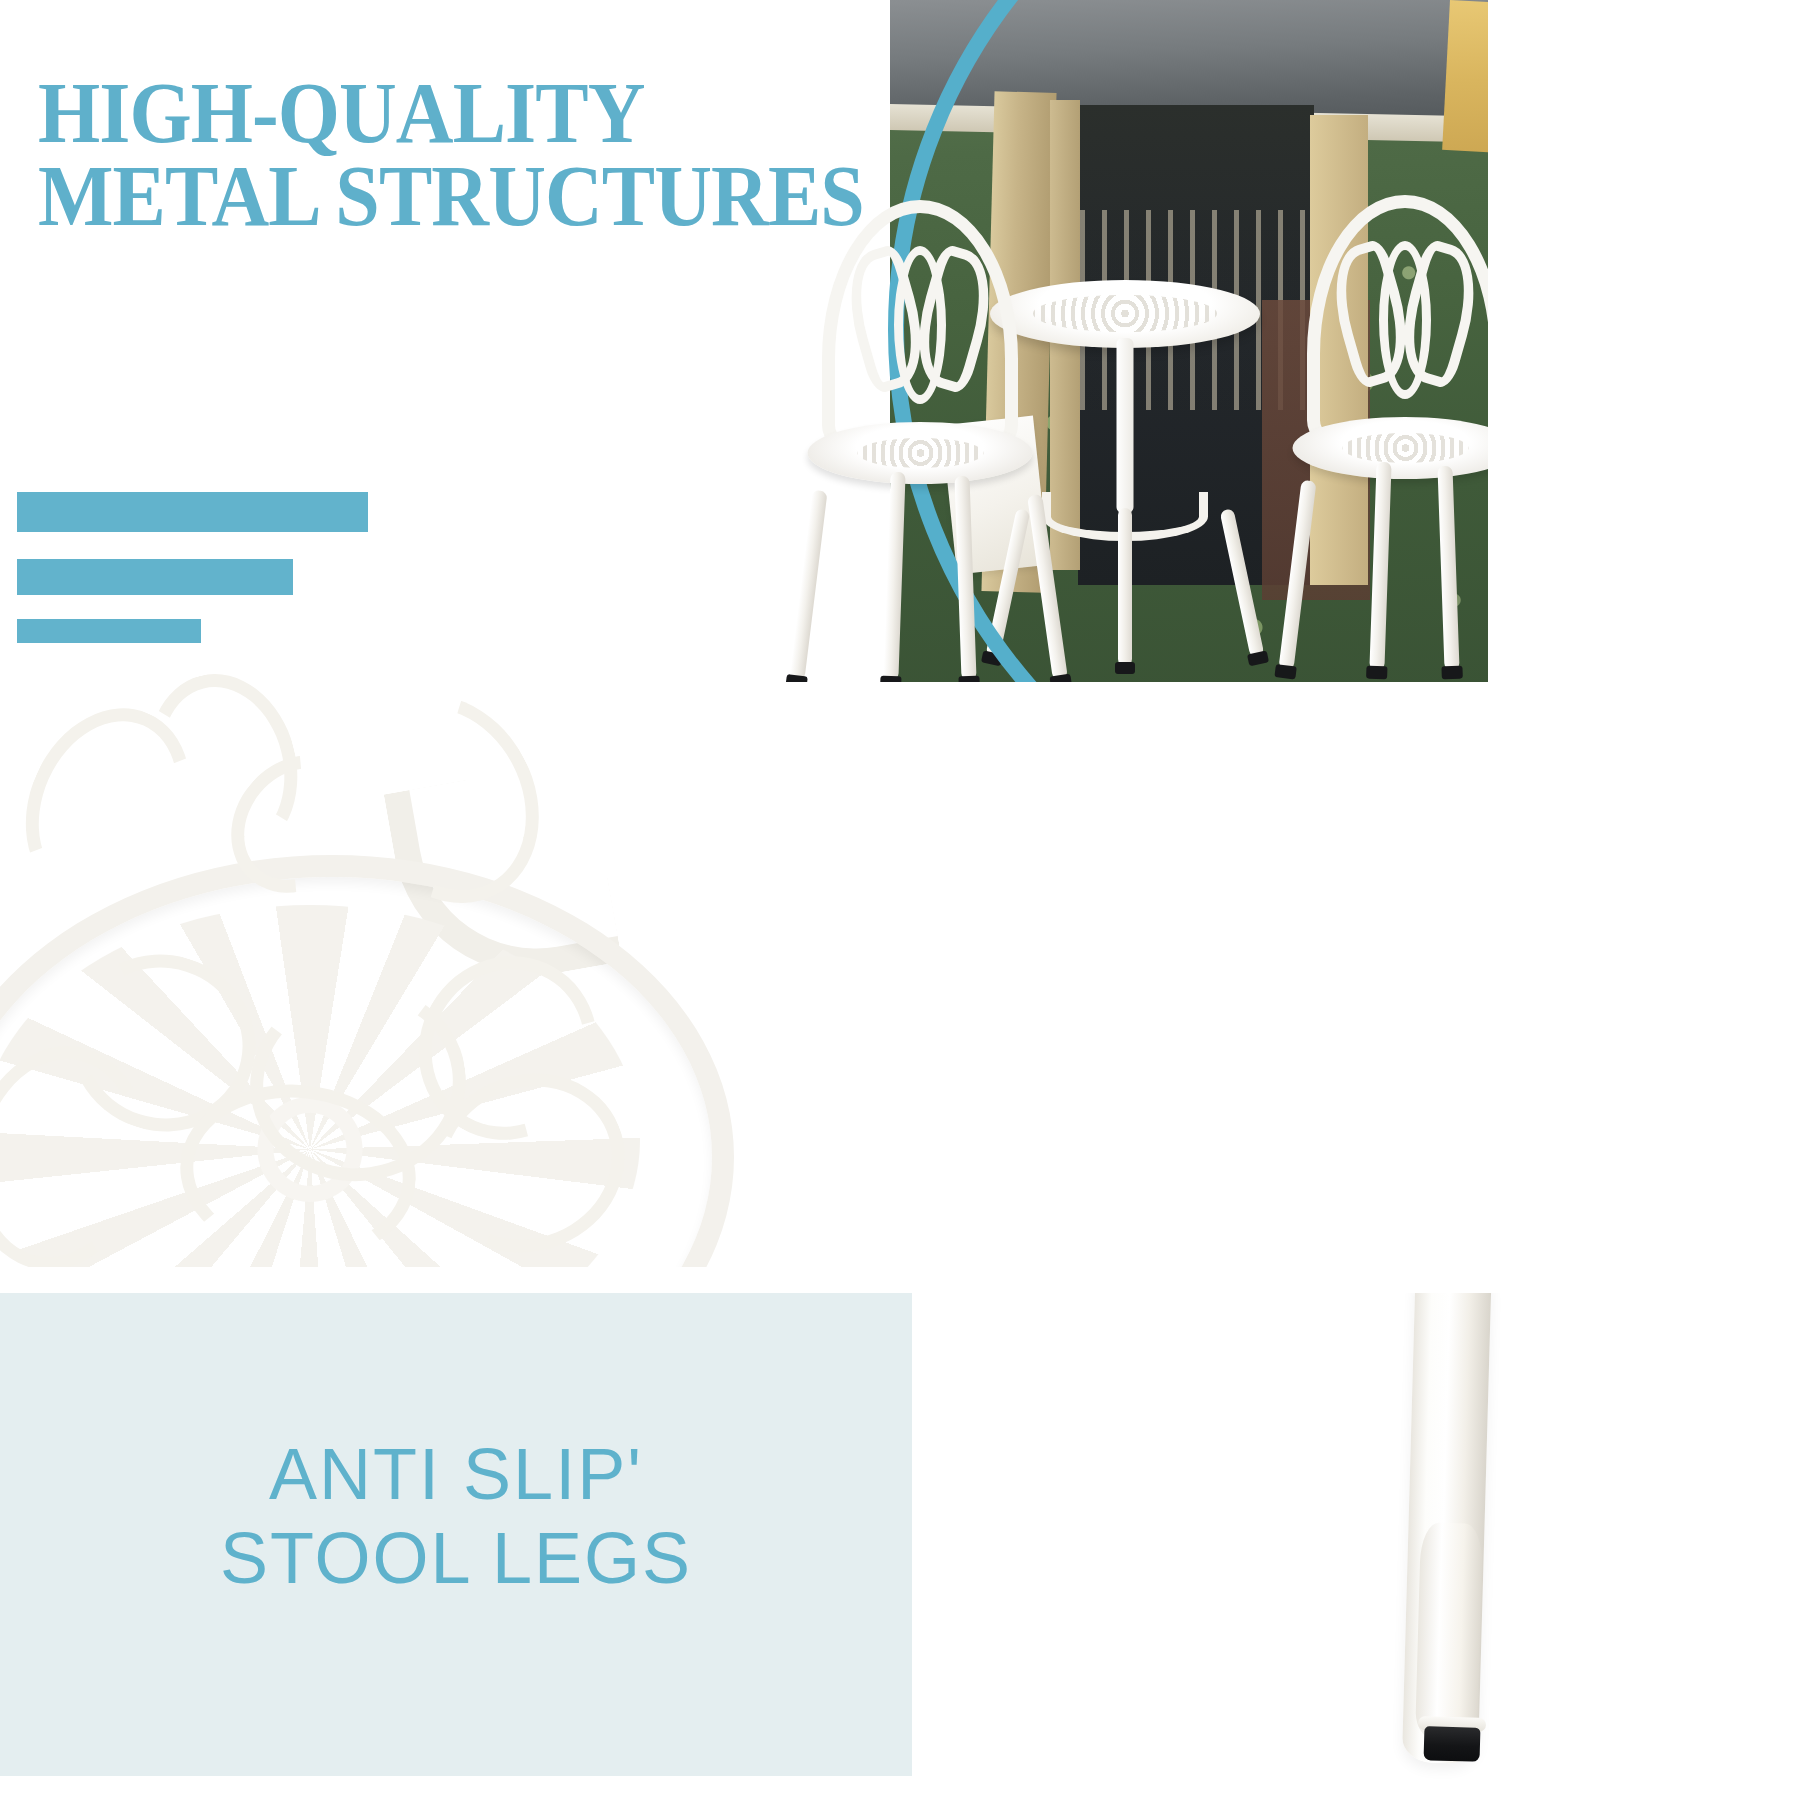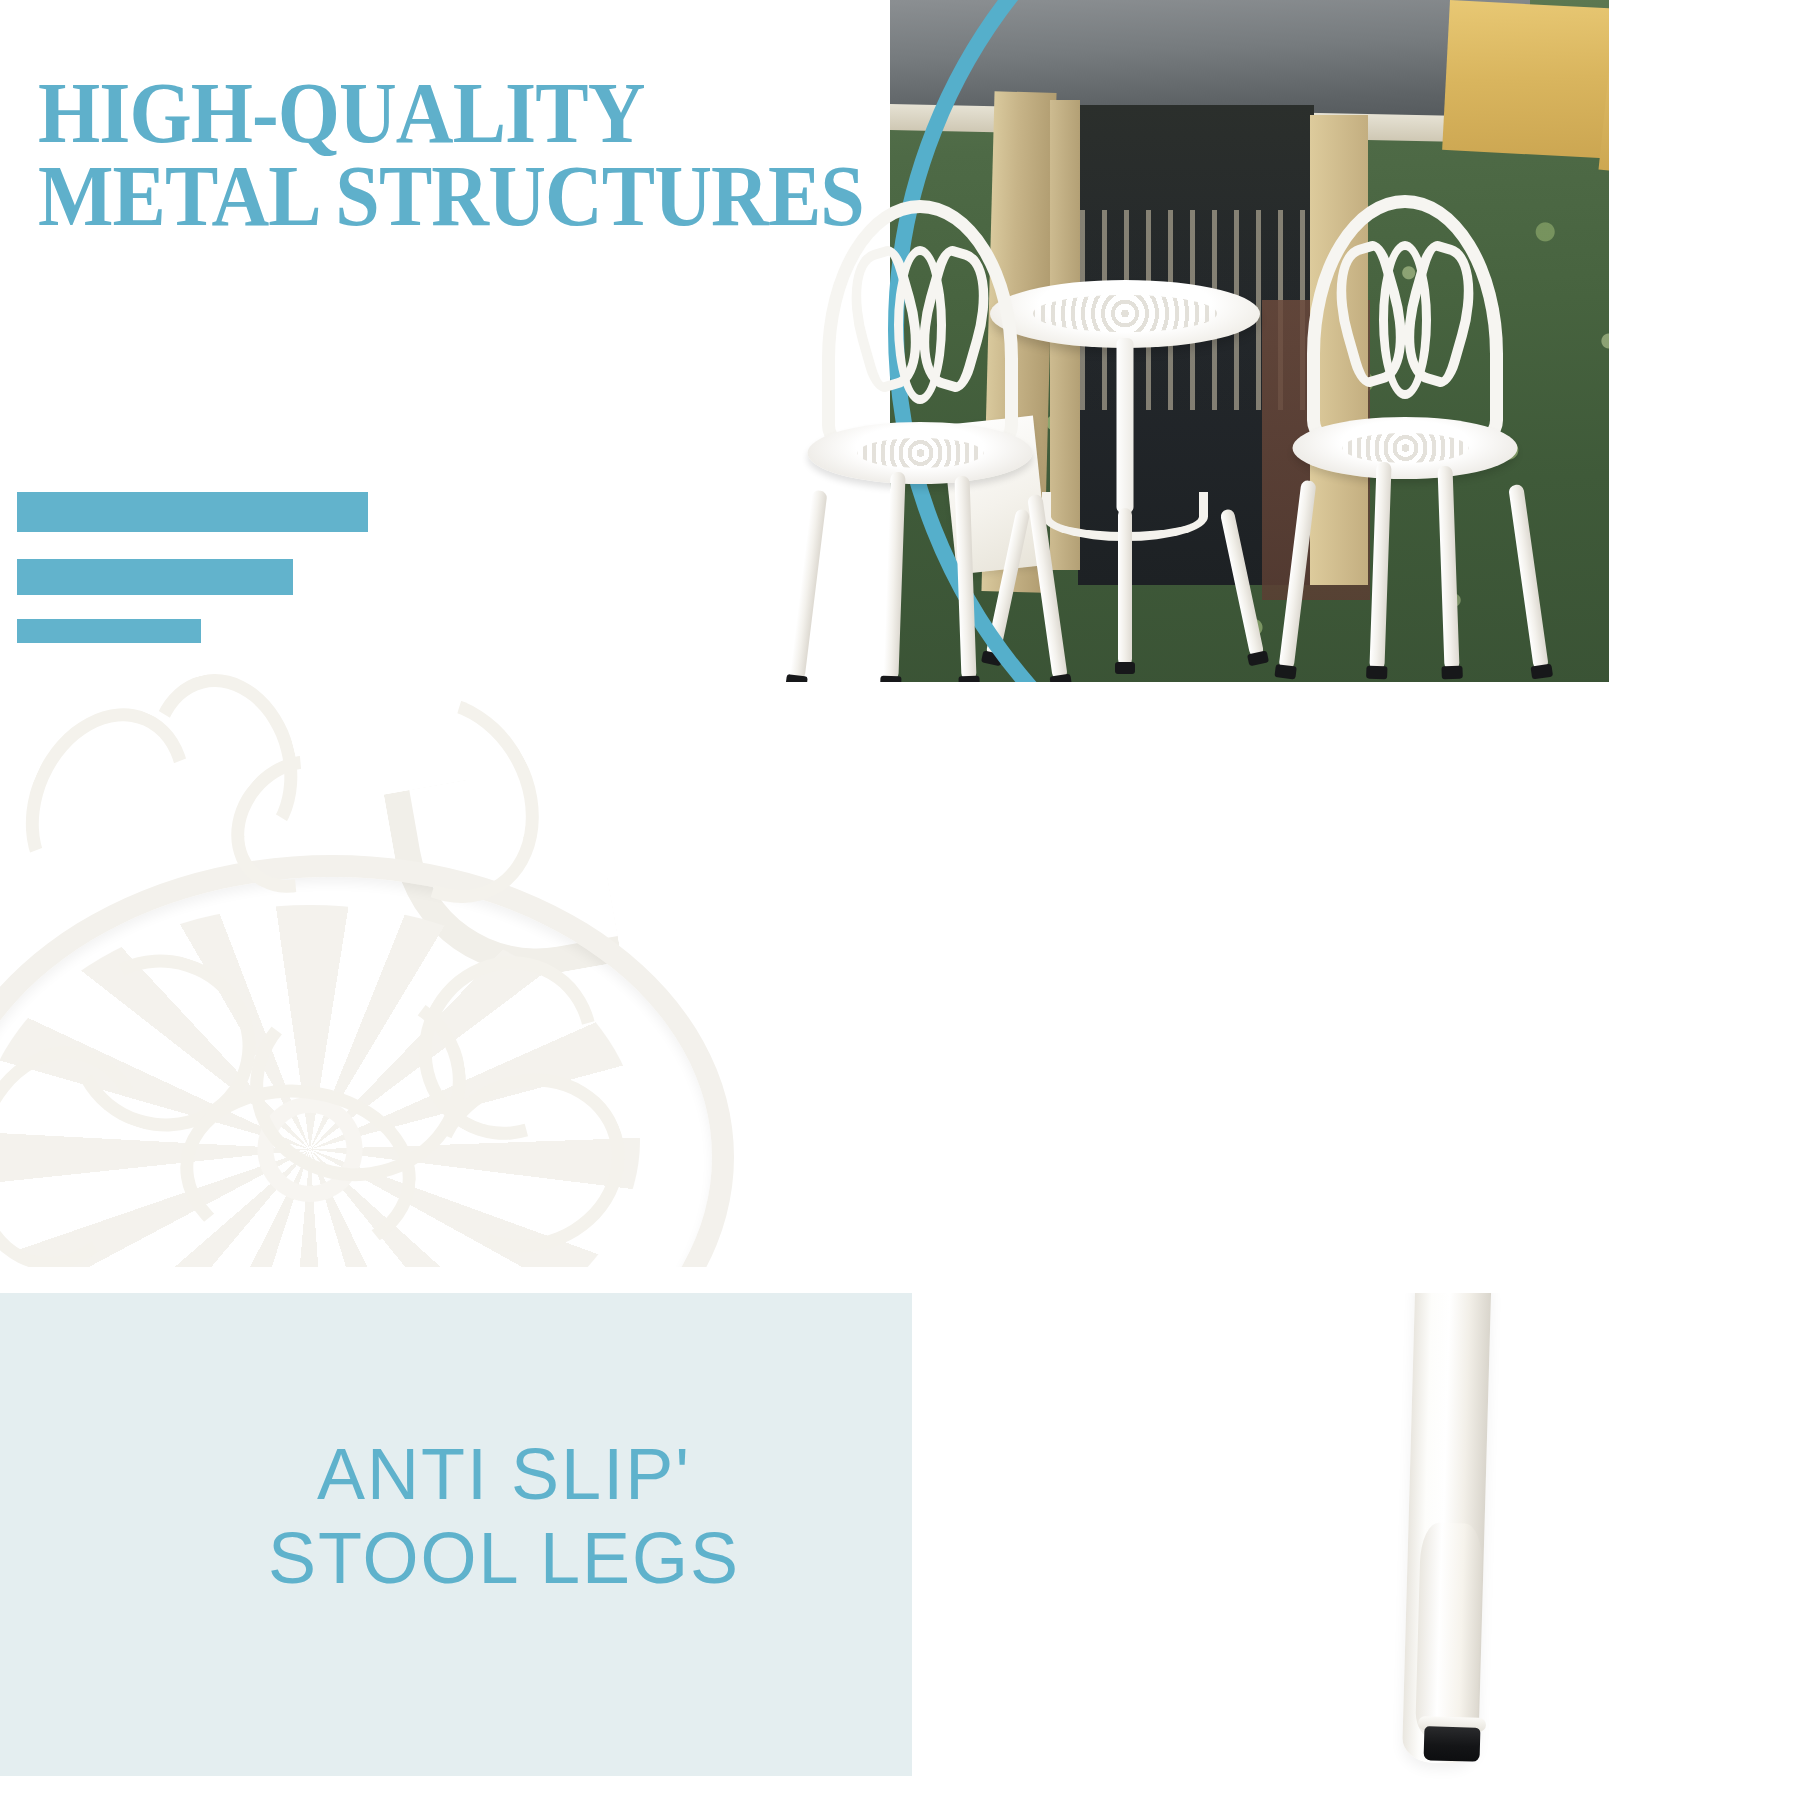--- a/index.html
+++ b/index.html
@@ -6,21 +6,21 @@
   body{
     width:1800px;height:1800px;
     background:#ffffff;
     font-family:"Liberation Sans", sans-serif;
     overflow:hidden;
     position:relative;
   }
   .stage{position:relative;width:1800px;height:1800px;background:#fff;overflow:hidden;}
 
   
-  .top-section{position:absolute;left:0;top:0;width:1609px;height:682px;background:#fff;overflow:hidden;}
+  .top-section{position:absolute;left:0;top:0;width:1488px;height:682px;background:#fff;overflow:hidden;}
 
   .headline-serif{
     position:absolute;left:38px;top:72px;width:900px;
     font-family:"Liberation Serif", serif;
     font-weight:bold;
     font-size:86px;
     line-height:0.96;
     letter-spacing:-1px;
     color:#5FB0CB;
     transform:scaleX(0.93);
@@ -256,21 +256,20 @@
   .bot-panel{position:absolute;left:0;top:0;width:912px;height:483px;background:#e4eef0;}
   .bot-heading{
     position:absolute;left:0;top:140px;width:912px;
     text-align:center;
     font-family:"Liberation Sans", sans-serif;
     font-weight:400;
     font-size:72px;line-height:1.16;
     letter-spacing:2px;
     color:#5FB2CC;
     white-space:pre-line;
-    padding-left:48px;
   }
   .bot-photo{position:absolute;left:912px;top:0;width:888px;height:507px;background:#fff;overflow:hidden;}
   .stool-leg{
     position:absolute;left:497px;top:-40px;width:76px;height:510px;
     background:linear-gradient(90deg,#e9e6df 0%,#fdfdfb 22%,#ffffff 46%,#f2efe8 72%,#d9d5cc 100%);
     border-radius:34px 34px 30px 30px / 40px 40px 24px 24px;
     transform:rotate(1.6deg);
     box-shadow:0 6px 14px rgba(0,0,0,.06);
   }
   .stool-leg-taper{

